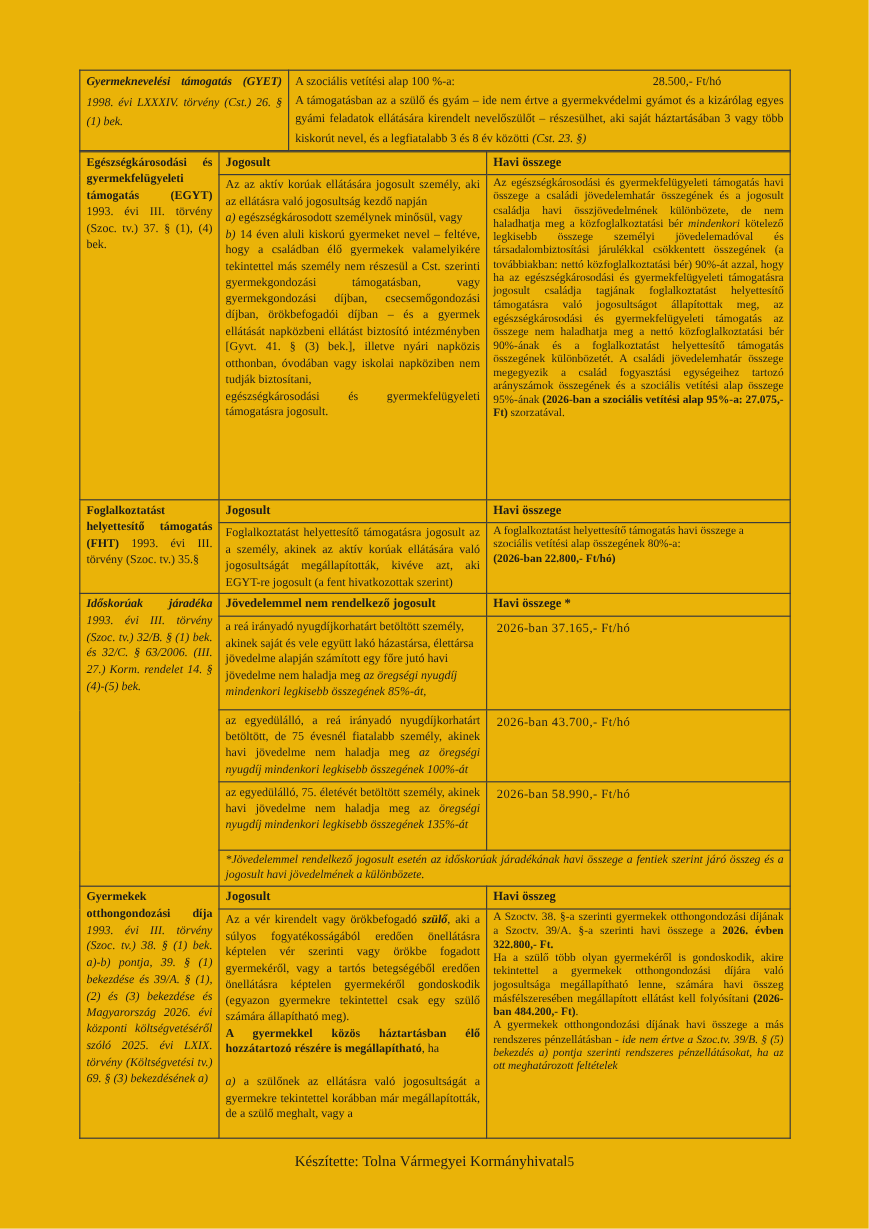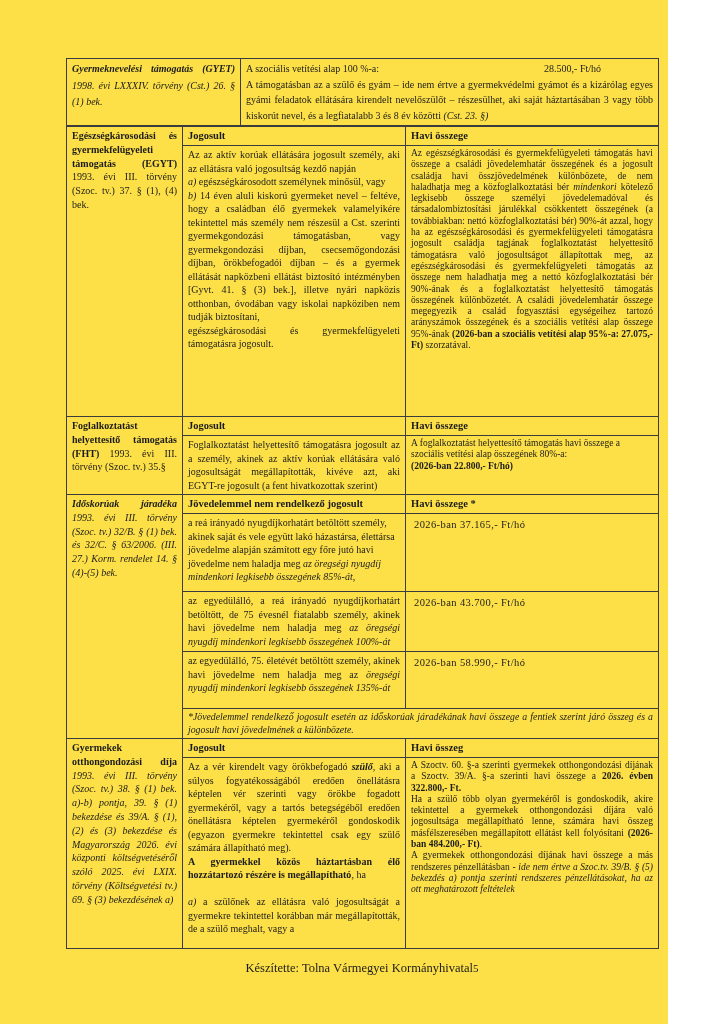--- a/index.html
+++ b/index.html
@@ -1,16 +1,16 @@
 <!DOCTYPE html>
 <html lang="hu"><head>
 <meta charset="utf-8">
 <style>
   html,body{margin:0;padding:0;background:#ffffff;}
-  .page{position:relative;width:668px;height:1024px;background:#fde047;color:#1b1b1b;
+  .page{position:relative;width:724px;height:1024px;background:#eab308;color:#1b1b1b;
         font-family:"Liberation Serif","DejaVu Serif",serif;overflow:hidden;}
   .content{position:absolute;left:66px;top:58px;width:592px;}
   table{border-collapse:collapse;width:592px;table-layout:fixed;}
   td{border:1px solid #3c3c3c;vertical-align:top;padding:2px 5px;}
   .para{margin:0;}
   .b{font-weight:bold;}
   .i{font-style:italic;}
   .j{text-align:justify;}
   
   .toptbl td{font-size:10px;line-height:15.5px;}
@@ -173,21 +173,21 @@
         <td>
           <div class="j cap">
                 <div class="para"><span>Az a vér kirendelt vagy örökbefogadó </span><span class="b i">szülő</span><span>, aki a súlyos fogyatékosságából eredően önellátásra képtelen vér szerinti vagy örökbe fogadott gyermekéről, vagy a tartós betegségéből eredően önellátásra képtelen gyermekéről gondoskodik (egyazon gyermekre tekintettel csak egy szülő számára állapítható meg).</span></div>
                 <div class="para"><span class="b">A gyermekkel közös háztartásban élő hozzátartozó részére is megállapítható</span><span>, ha</span></div>
                 <div class="para"><span>&nbsp;</span></div>
                 <div class="para"><span class="i">a)</span><span> a szülőnek az ellátásra való jogosultságát a gyermekre tekintettel korábban már megállapították, de a szülő meghalt, vagy a</span></div>
               </div>
         </td>
         <td>
           <div class="j small cap">
-                <div class="para"><span>A Szoctv. 60. §-a szerinti gyermekek otthongondozási díjának a Szoctv. 39/A. §-a szerinti havi összege a </span><span class="b">2026. évben 322.800,- Ft.</span></div>
+                <div class="para"><span>A Szoctv. 38. §-a szerinti gyermekek otthongondozási díjának a Szoctv. 39/A. §-a szerinti havi összege a </span><span class="b">2026. évben 322.800,- Ft.</span></div>
                 <div class="para"><span>Ha a szülő több olyan gyermekéről is gondoskodik, akire tekintettel a gyermekek otthongondozási díjára való jogosultsága megállapítható lenne, számára havi összeg másfélszeresében megállapított ellátást kell folyósítani </span><span class="b">(2026-ban 484.200,- Ft)</span><span>.</span></div>
                 <div class="para"><span>A gyermekek otthongondozási díjának havi összege a más rendszeres pénzellátásban - </span><span class="i">ide nem értve a Szoc.tv. 39/B. § (5) bekezdés a) pontja szerinti rendszeres pénzellátásokat, ha az ott meghatározott feltételek</span></div>
               </div>
         </td>
       </tr>
 
     </tbody>
       </table>
   </div>
 

